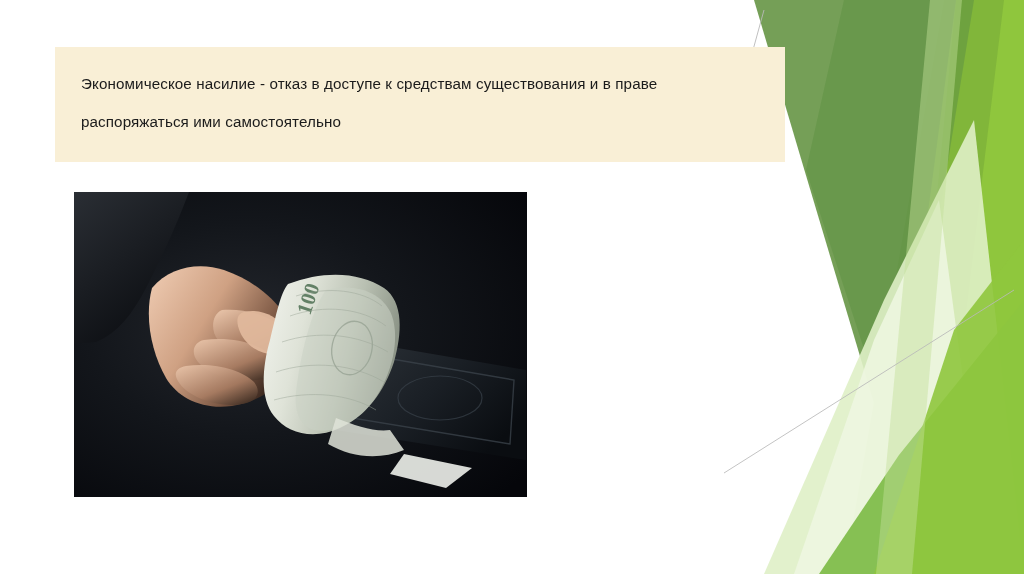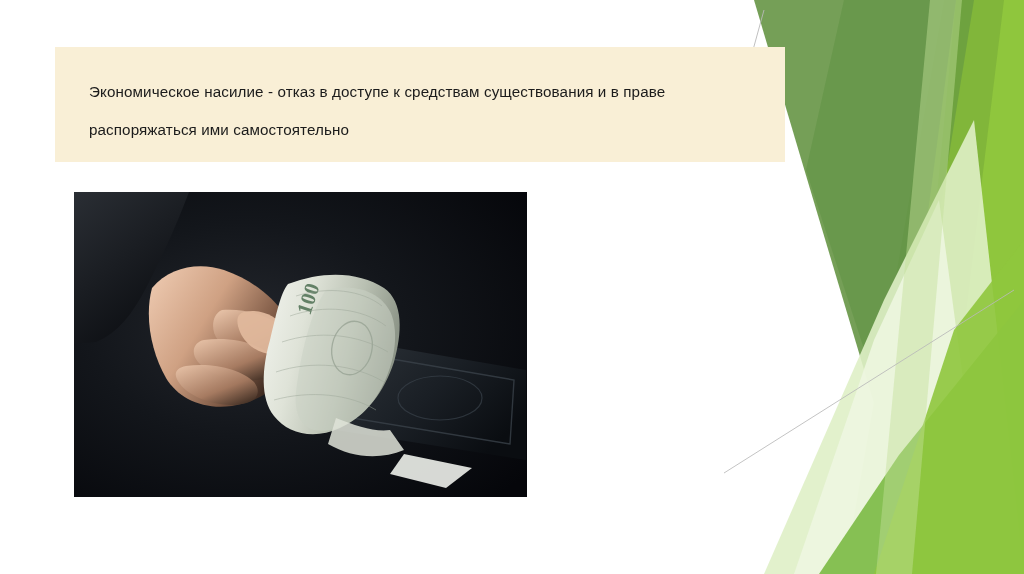--- a/index.html
+++ b/index.html
@@ -35,21 +35,21 @@
     position: absolute;
     left: 55px;
     top: 47px;
     width: 730px;
     height: 115px;
     background: #f9efd6;
     box-sizing: border-box;
     padding: 14px 22px 0 22px;
   }
   #caption-text {
-    margin: 12px;
+    margin: 4px;
     color: #1b1b1b;
     font-size: 15.2px;
     line-height: 2.52;
     letter-spacing: 0.1px;
     font-weight: 400;
     white-space: pre-wrap;
   }
 
   
   #photo-frame {

